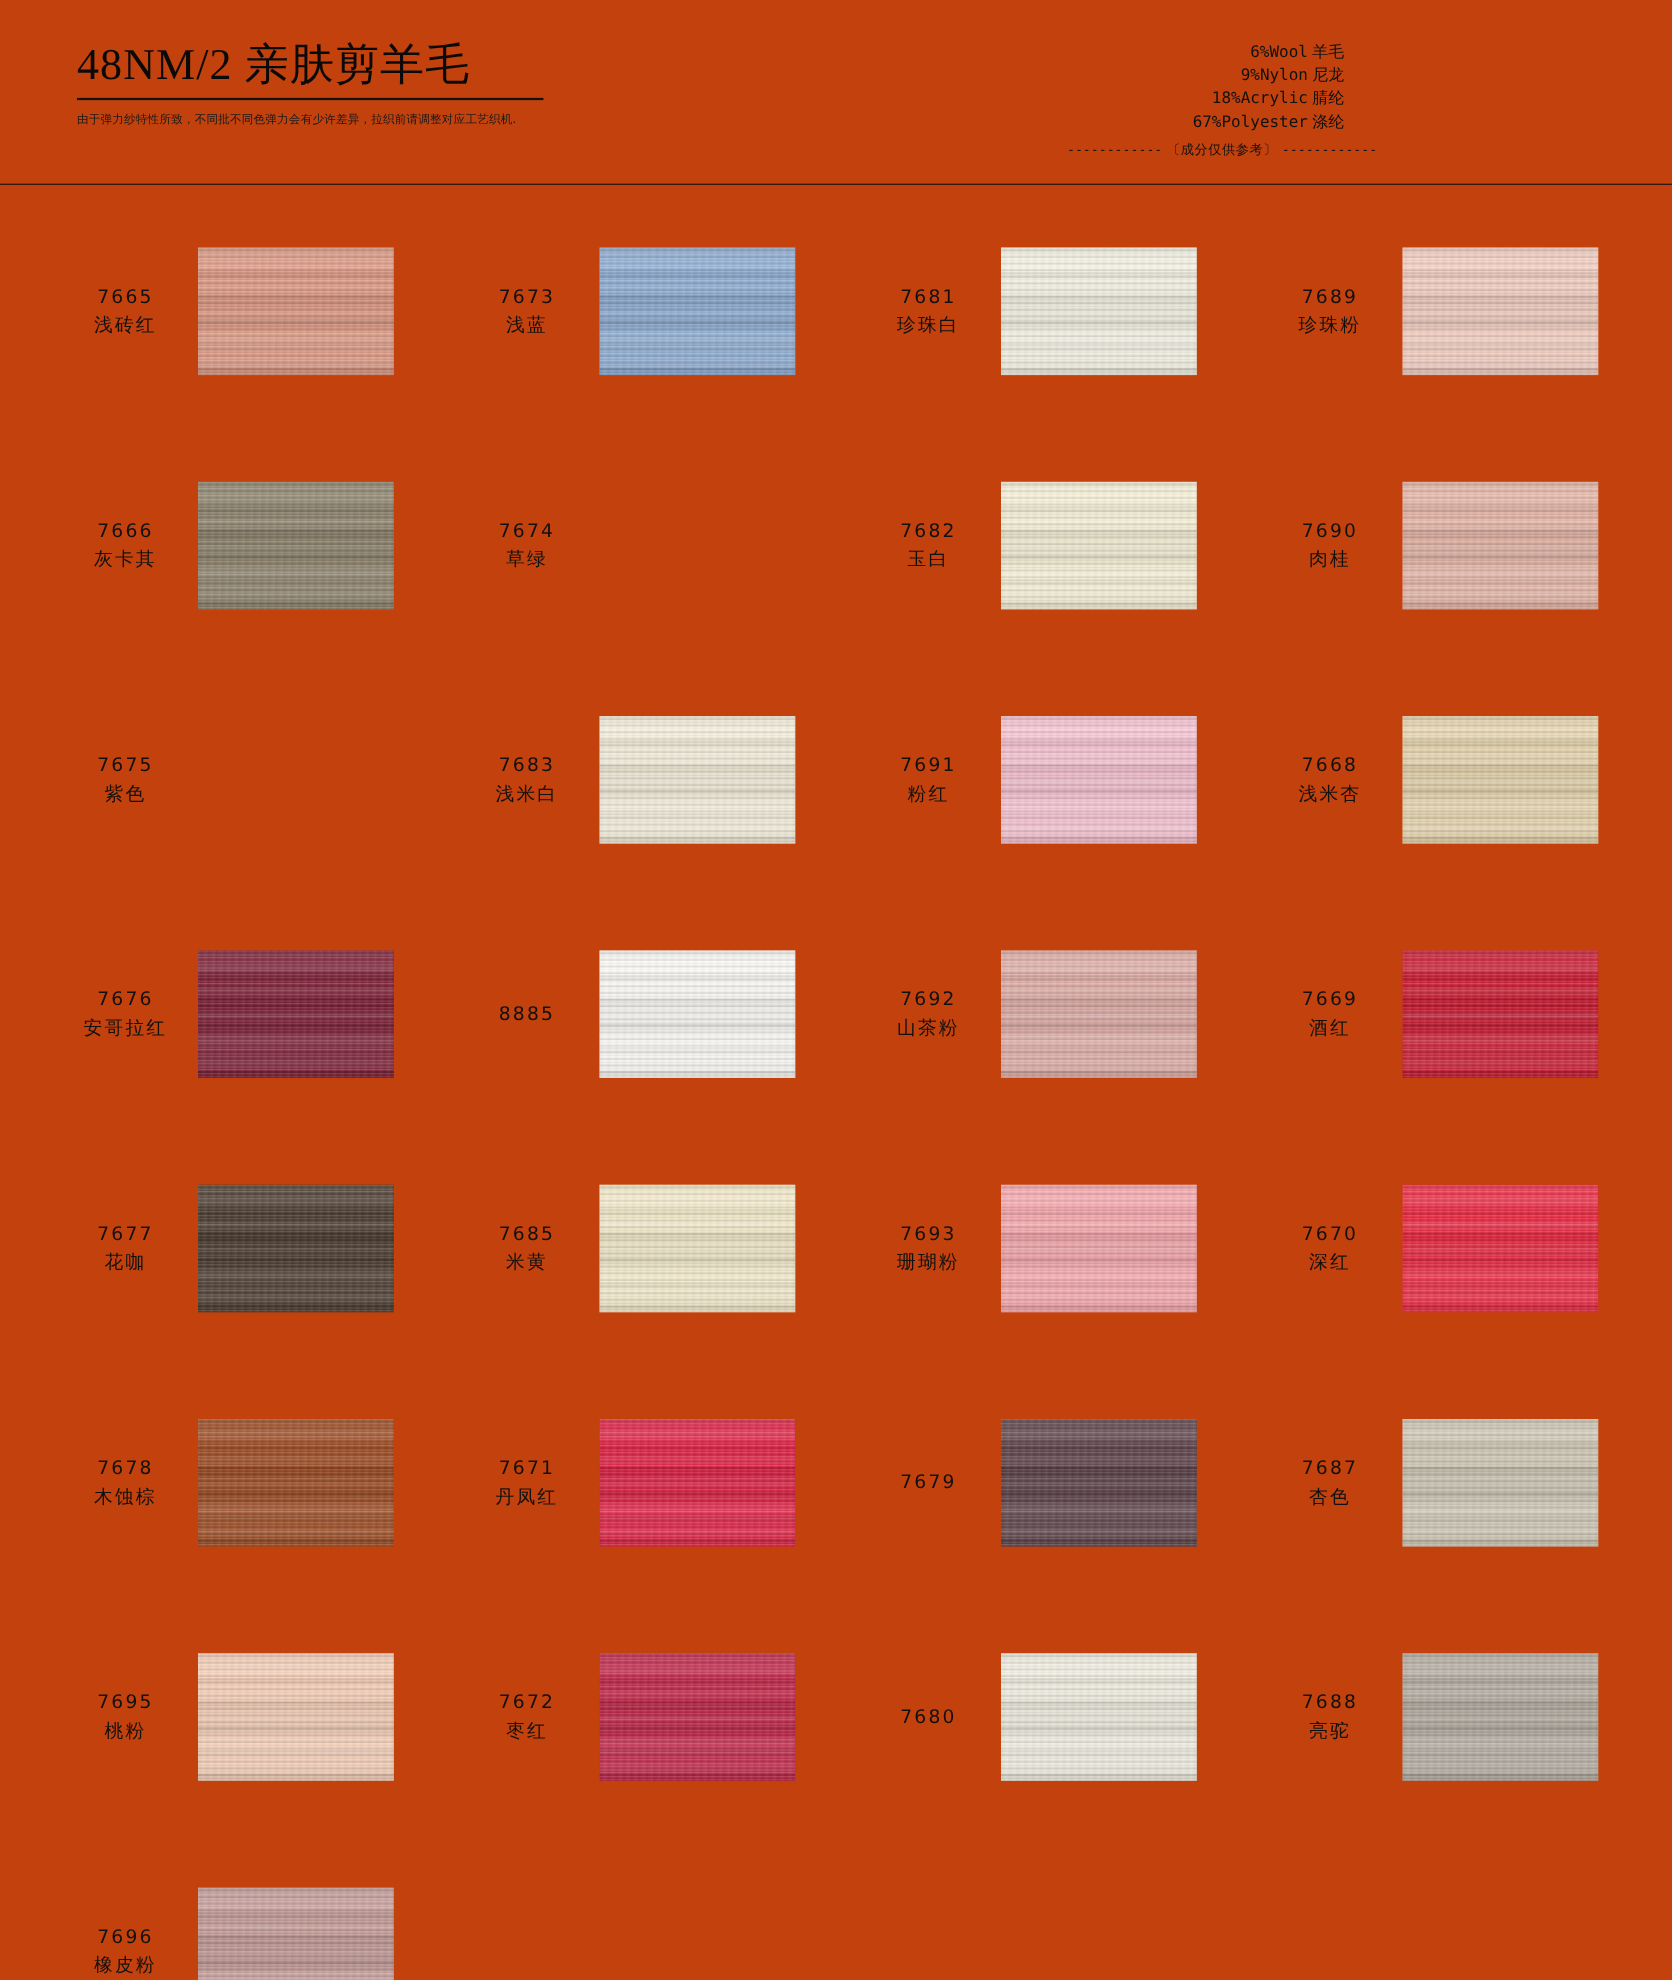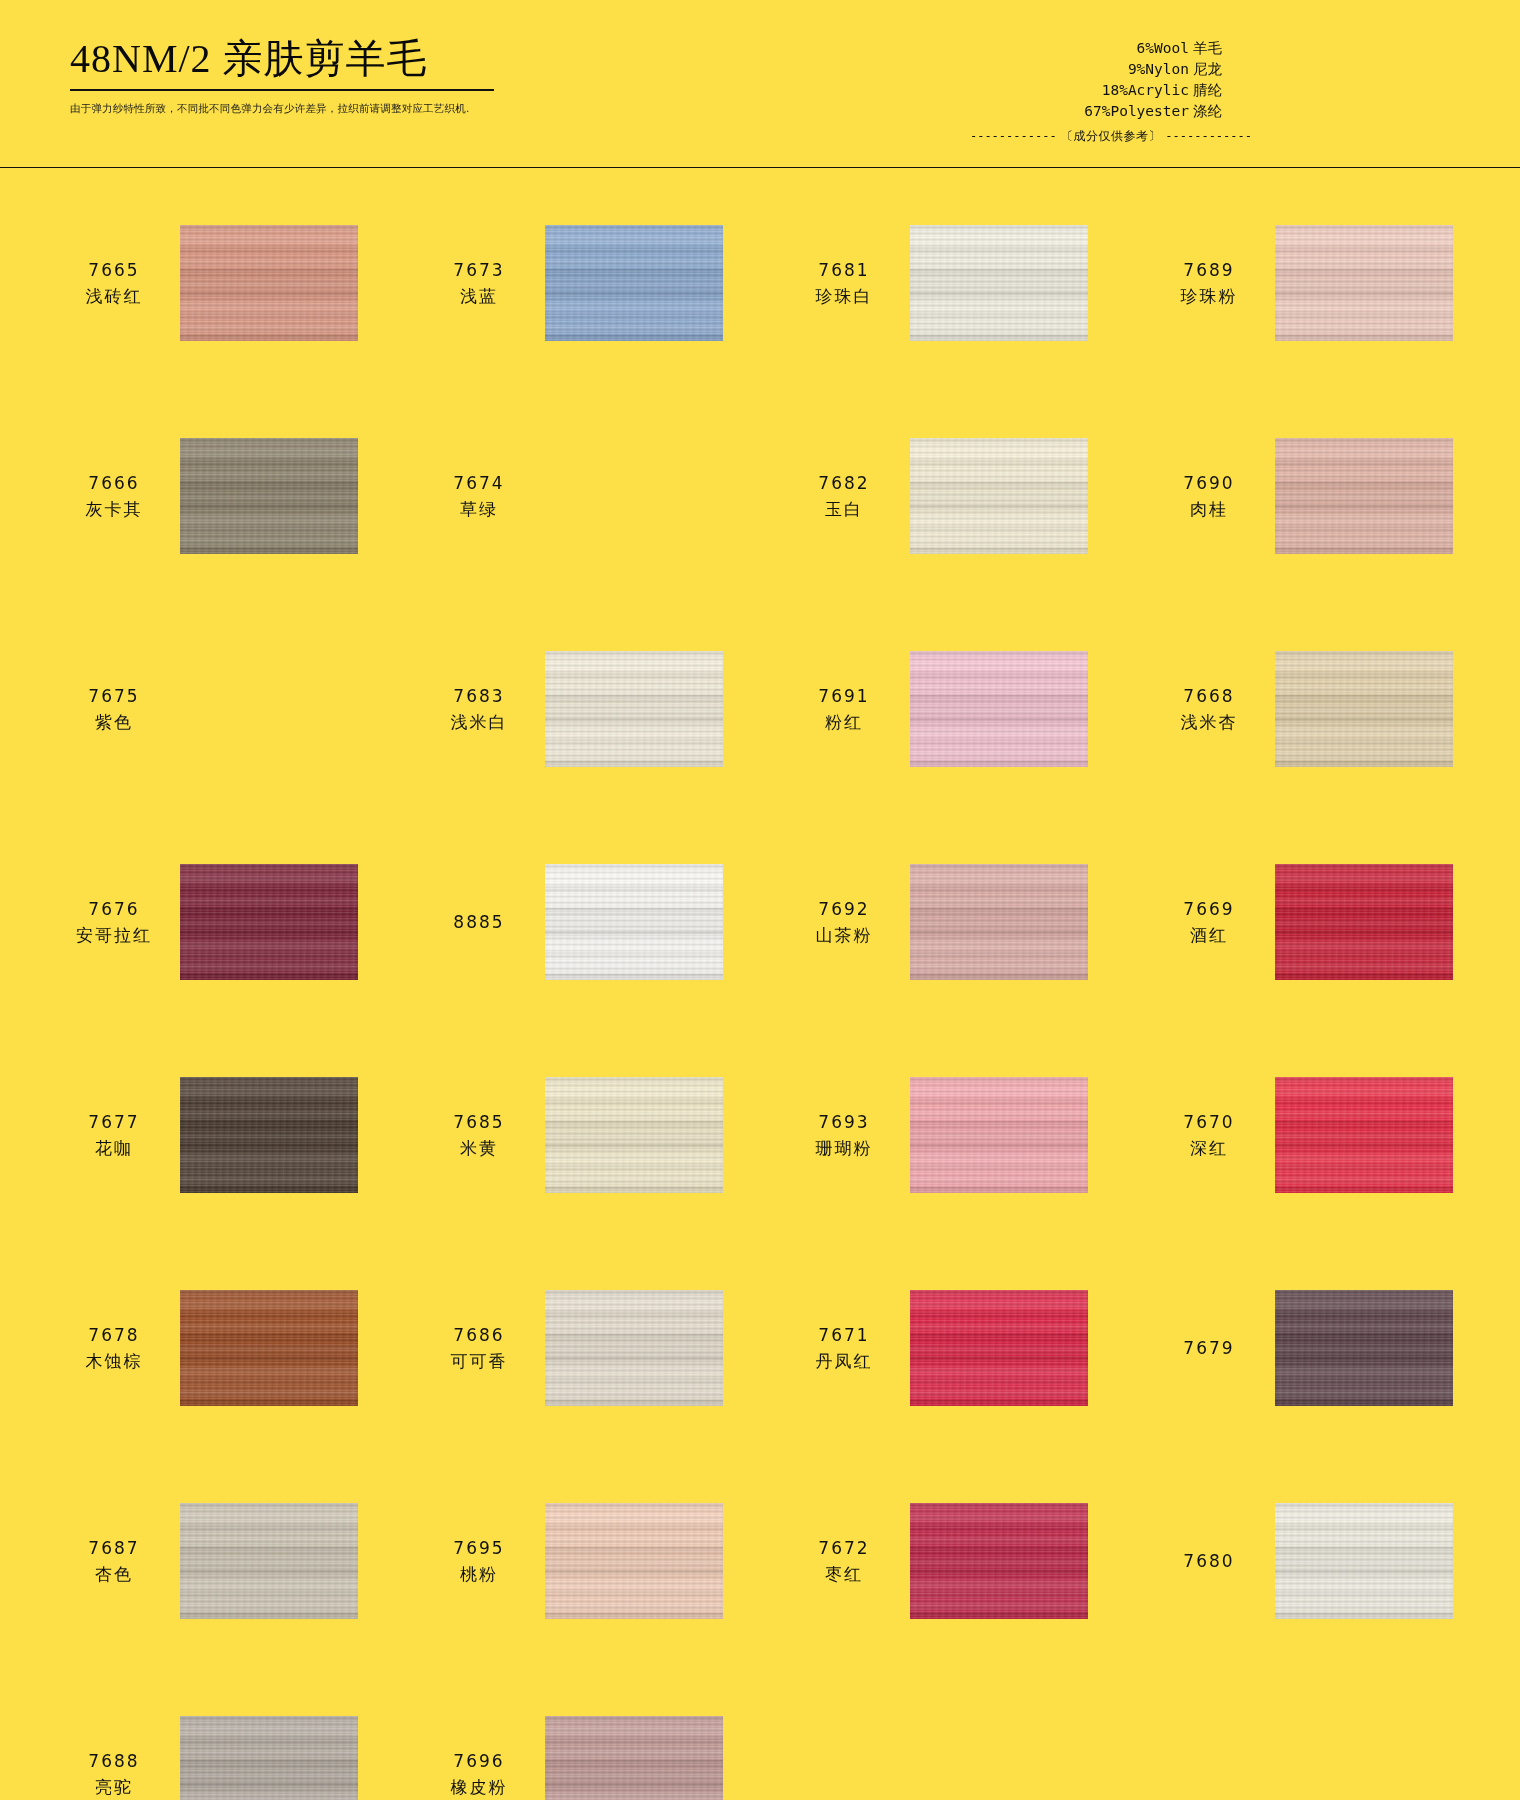--- a/index.html
+++ b/index.html
@@ -8,21 +8,21 @@
     height: 1800px;
     background: #ffffff;
     font-family: "Liberation Sans", "DejaVu Sans", sans-serif;
     overflow: hidden;
   }
 
   .page {
     position: relative;
     width: 1520px;
     height: 1800px;
-    background: #fde047;
+    background: #c2410c;
   }
 
   
   .header {
     position: relative;
     height: 168px;
     border-bottom: 1.5px solid #111;
   }
 
   .title-block {
@@ -411,30 +411,20 @@
           <div class="cell-code">7678</div>
           <div class="cell-name">木蚀棕</div>
         </div>
         <div class="swatch" style="background: rgb(156, 74, 33);">
           <div class="fiber"></div>
           <div class="sheen"></div>
         </div>
       </div>
       <div class="cell">
         <div class="cell-label">
-          <div class="cell-code">7686</div>
-          <div class="cell-name">可可香</div>
-        </div>
-        <div class="swatch" style="background: rgb(232, 224, 207);">
-          <div class="fiber"></div>
-          <div class="sheen"></div>
-        </div>
-      </div>
-      <div class="cell">
-        <div class="cell-label">
           <div class="cell-code">7671</div>
           <div class="cell-name">丹凤红</div>
         </div>
         <div class="swatch" style="background: rgb(224, 31, 66);">
           <div class="fiber"></div>
           <div class="sheen"></div>
         </div>
       </div>
       <div class="cell">
         <div class="cell-label">

